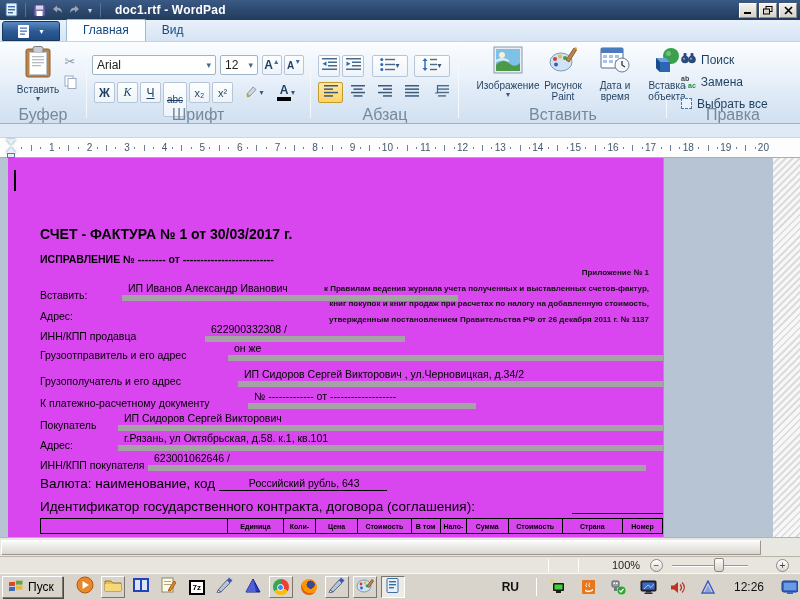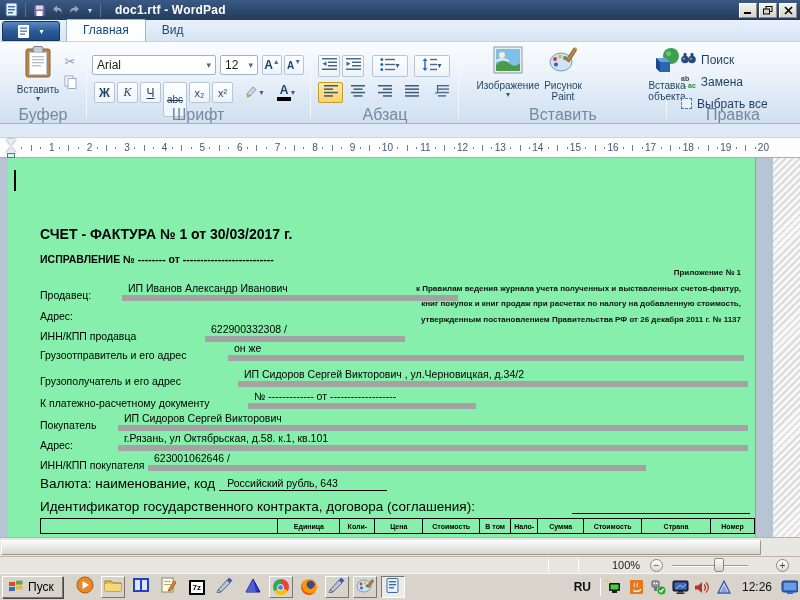--- a/index.html
+++ b/index.html
@@ -45,42 +45,42 @@
   #ruler{position:absolute;left:0;top:137px;width:800px;height:21px;background:#fdfdfd;border-top:1px solid #c8d6e6;border-bottom:1px solid #9fb0c2;}
   .rseg{position:absolute;top:0;height:21px;}
   .rnum{position:absolute;right:-5px;top:4px;font-size:10px;color:#44586e;}
   .rdot{position:absolute;top:9px;width:1px;height:2px;background:#6b7f95;}
   .rtick{position:absolute;top:7px;width:1px;height:6px;background:#6b7f95;}
   .ind-tri-down{position:absolute;left:6px;top:1px;width:0;height:0;border-left:5px solid transparent;border-right:5px solid transparent;border-top:6px solid #e8eef6;filter:drop-shadow(0 0 1px #5a7aa0);}
   .ind-tri-up{position:absolute;left:6px;top:9px;width:0;height:0;border-left:5px solid transparent;border-right:5px solid transparent;border-bottom:6px solid #e8eef6;filter:drop-shadow(0 0 1px #5a7aa0);}
   .ind-box{position:absolute;left:7px;top:15px;width:8px;height:5px;background:#e8eef6;border:1px solid #5a7aa0;}
   
   #docarea{position:absolute;left:0;top:158px;width:800px;height:379px;background:#b6c4d4;overflow:hidden;}
-  #page{position:absolute;left:8px;top:0;width:748px;height:379px;background:#86efac;border-right:1px solid #8fa0b2;overflow:hidden;color:#000;}
+  #page{position:absolute;left:8px;top:0;width:656px;height:379px;background:#d946ef;border-right:1px solid #8fa0b2;overflow:hidden;color:#000;}
   #hatch{position:absolute;left:773px;top:0;width:27px;height:379px;
     background:repeating-linear-gradient(135deg,#f7f7f7 0 3px,#dcdcdc 3px 5px);}
   #caret-bar{position:absolute;left:6px;top:12px;width:1.5px;height:21px;background:#000;}
   #doc-title{position:absolute;left:32px;top:68px;font-size:14px;font-weight:bold;}
   #doc-correction{position:absolute;left:32px;top:95px;font-size:10.5px;font-weight:bold;}
   #annex{position:absolute;right:14px;top:107px;width:560px;text-align:right;font-size:8px;font-weight:bold;line-height:15.5px;color:#111;}
   .field{position:absolute;left:32px;display:flex;align-items:flex-end;font-size:10.5px;height:14px;}
   .flabel{flex:0 0 auto;}
   .fvalue{border-bottom:6px solid #a3a3a3;padding:0 0 1px 6px;white-space:nowrap;overflow:hidden;}
   .f1{top:129px}.f1 .flabel{width:82px}.f1 .fvalue{width:336px}
   .f2{top:150px}.f2 .flabel{width:82px}.f2 .fvalue{width:336px}
   .f3{top:170px}.f3 .flabel{width:165px}.f3 .fvalue{width:200px}
   .f4{top:189px}.f4 .flabel{width:188px}.f4 .fvalue{width:516px}
   .f5{top:215px}.f5 .flabel{width:198px}.f5 .fvalue{width:510px}
   .f6{top:237px}.f6 .flabel{width:208px}.f6 .fvalue{width:228px}
   .f7{top:259px}.f7 .flabel{width:78px}.f7 .fvalue{width:630px}
   .f8{top:279px}.f8 .flabel{width:78px}.f8 .fvalue{width:630px}
   .f9{top:299px}.f9 .flabel{width:108px}.f9 .fvalue{width:498px}
   #currency-row{position:absolute;left:32px;top:318px;display:flex;align-items:flex-end;}
   #currency-label{font-size:13.5px;}
-  #currency-value{font-size:10.5px;border-bottom:1px solid #000;padding:0 6px 1px 8px;margin-left:4px;width:168px;}
+  #currency-value{font-size:10.5px;border-bottom:1px solid #000;padding:0 6px 1px 8px;margin-left:4px;width:168px;text-align:center;}
   #contract-label{position:absolute;left:32px;top:341px;font-size:13.5px;}
   #contract-line{position:absolute;left:564px;top:355px;width:178px;border-bottom:1px solid #000;}
   #inv-table{position:absolute;left:32px;top:360px;border-collapse:collapse;table-layout:fixed;}
   #inv-table td{border:1px solid #000;height:15px;font-size:7px;font-weight:bold;text-align:center;padding:0 1px;overflow:hidden;white-space:nowrap;}
   
   #hscroll{position:absolute;left:0;top:537px;width:800px;height:19px;background:#e9e7e2;border-top:1px solid #aeb4bc;}
   #hthumb{position:absolute;left:1px;top:2px;width:760px;height:15px;background:linear-gradient(#fafafa,#d9d6cf);
     border:1px solid #9a968c;border-top-color:#fff;border-left-color:#fff;border-radius:1px;}
   #statusbar{position:absolute;left:0;top:556px;width:800px;height:17px;background:#e8e5de;border-top:1px solid #b8b4aa;
     font-size:11px;color:#222;}
@@ -92,21 +92,21 @@
     border:1px solid #8a877e;border-radius:2px 2px 3px 3px;}
   
   #taskbar{position:absolute;left:0;top:573px;width:800px;height:27px;background:#d8d4cc;border-top:1px solid #f7f6f2;
     display:flex;align-items:center;}
   #start-btn{margin-left:2px;height:22px;padding:0 8px 0 5px;display:flex;align-items:center;gap:4px;
     background:#d8d4cc;border:1px solid #7a766e;border-top-color:#fff;border-left-color:#fff;box-shadow:1px 1px 0 #4a4842;
     font-size:12px;font-weight:normal;color:#000;}
   .ql{width:24px;height:22px;display:flex;align-items:center;justify-content:center;margin-left:4px;}
   .ql.boxed{background:#d8d4cc;border:1px solid #7a766e;border-top-color:#fff;border-left-color:#fff;}
   .ql.pressed{background:#ecebe6;border:1px solid #fff;border-top-color:#7a766e;border-left-color:#7a766e;}
-  #tray{margin-left:auto;display:flex;align-items:center;gap:5px;padding-right:2px;height:100%;}
+  #tray{margin-left:auto;display:flex;align-items:center;gap:13px;padding-right:2px;height:100%;}
   #lang{font-size:12px;font-weight:bold;color:#111;padding:0 4px;}
   .tsep{width:1px;height:18px;background:#a8a49c;border-right:1px solid #fff;}
   #clock{font-size:12px;color:#111;padding:0 4px;}
   .ticon{width:17px;height:17px;display:flex;align-items:center;justify-content:center;}
   
   .dash-box{width:11px;height:11px;border:1px dashed #4a7ab5;background:#eaf2fb;}
 </style>
 </head>
 <body>
 
@@ -348,20 +348,38 @@
           <circle cx="12" cy="10.5" r="2" fill="#e8b93a"></circle>
           <circle cx="17" cy="12" r="2" fill="#4a9a4a"></circle>
           <circle cx="8" cy="18.5" r="2" fill="#3a5ac0"></circle>
           <path d="M18 14 L26 2 L28.5 4 L21 16 Z" fill="#b9854d" stroke="#8a5f33"></path>
           <path d="M26 2 C27 0.5 29.5 1 29 3.5 L28.5 4 Z" fill="#e8a040"></path>
         </svg>
     </span>
     <span>Рисунок</span>
     <span>Paint</span>
   </div>
+  <div class="bigbtn" style="left:590px;width:50px">
+    <span class="ic">
+      <svg width="30" height="28" viewBox="0 0 30 28">
+          <rect x="1" y="2" width="22" height="20" rx="1" fill="#fff" stroke="#4a6a9a"></rect>
+          <rect x="1" y="2" width="22" height="5" fill="#4a7ac0"></rect>
+          <rect x="3" y="9" width="4" height="3" fill="#a8c4e4"></rect>
+          <rect x="9" y="9" width="4" height="3" fill="#a8c4e4"></rect>
+          <rect x="15" y="9" width="4" height="3" fill="#a8c4e4"></rect>
+          <rect x="3" y="14" width="4" height="3" fill="#a8c4e4"></rect>
+          <rect x="9" y="14" width="4" height="3" fill="#a8c4e4"></rect>
+          <rect x="15" y="14" width="4" height="3" fill="#a8c4e4"></rect>
+          <circle cx="22" cy="19" r="7" fill="#f4f8fc" stroke="#6a7a8a"></circle>
+          <path d="M22 15 L22 19 L25 21" stroke="#333" fill="none" stroke-width="1.3"></path>
+        </svg>
+    </span>
+    <span>Дата и</span>
+    <span>время</span>
+  </div>
   <div class="bigbtn" style="left:642px;width:50px">
     <span class="ic">
       <svg width="30" height="28" viewBox="0 0 30 28">
           <circle cx="19" cy="10" r="8" fill="#3aa04a"></circle>
           <circle cx="16.5" cy="7.5" r="2.5" fill="#7ac888" opacity="0.8"></circle>
           <path d="M4 12 L14 12 L18 16 L18 26 L8 26 L4 22 Z" fill="#2a66b3"></path>
           <path d="M4 12 L8 16 L18 16 L14 12 Z" fill="#6aa0dc"></path>
           <path d="M8 16 L8 26 L4 22 L4 12 Z" fill="#1a4a8a"></path>
         </svg>
     </span>
@@ -509,21 +527,21 @@
     <div id="doc-title">СЧЕТ - ФАКТУРА  № 1 от 30/03/2017 г.</div>
     <div id="doc-correction">ИСПРАВЛЕНИЕ №  --------  от  --------------------------</div>
     <div id="annex">
         <div>Приложение № 1</div>
         <div>к Правилам ведения журнала учета полученных и выставленных счетов-фактур,</div>
         <div>книг покупок и книг продаж при расчетах по налогу на добавленную стоимость,</div>
         <div>утвержденным постановлением Правительства РФ от 26 декабря 2011 г. № 1137</div>
       </div>
     <div id="fields">
         <div class="field f1">
-          <span class="flabel">Продавец:</span>
+          <span class="flabel">Вставить:</span>
           <span class="fvalue">ИП Иванов Александр Иванович</span>
         </div>
         <div class="field f2">
           <span class="flabel">Адрес:</span>
         </div>
         <div class="field f3">
           <span class="flabel">ИНН/КПП продавца</span>
           <span class="fvalue">622900332308 /</span>
         </div>
         <div class="field f4">

